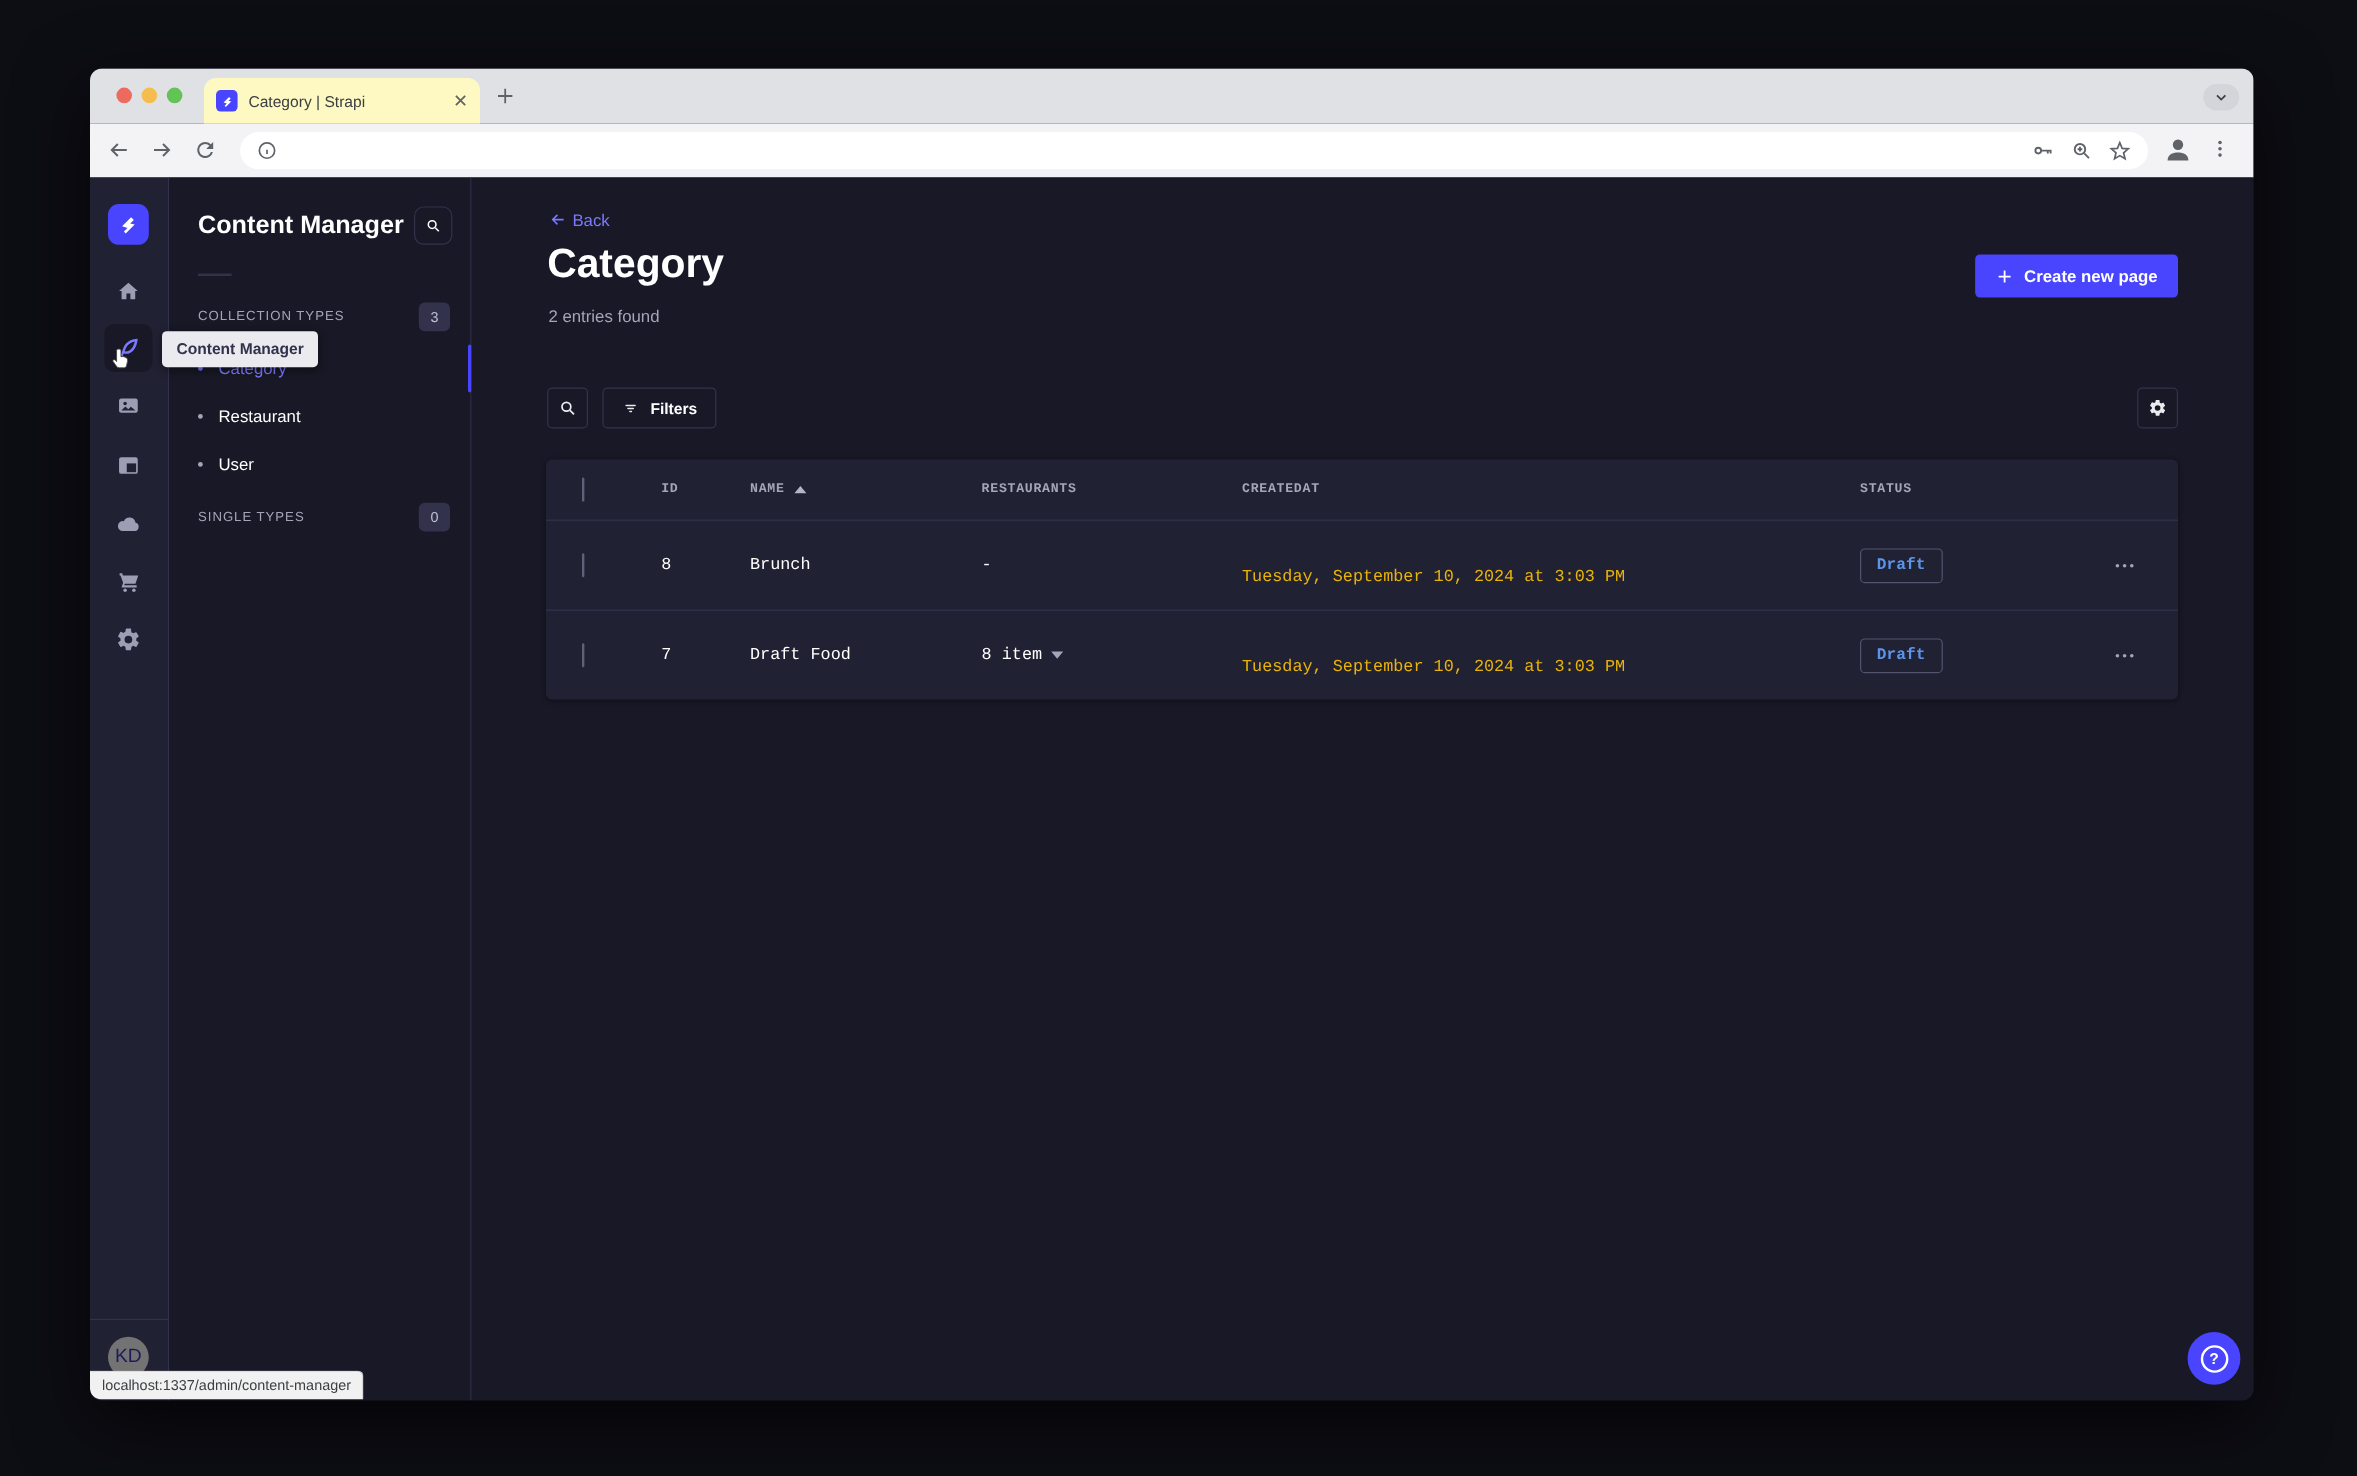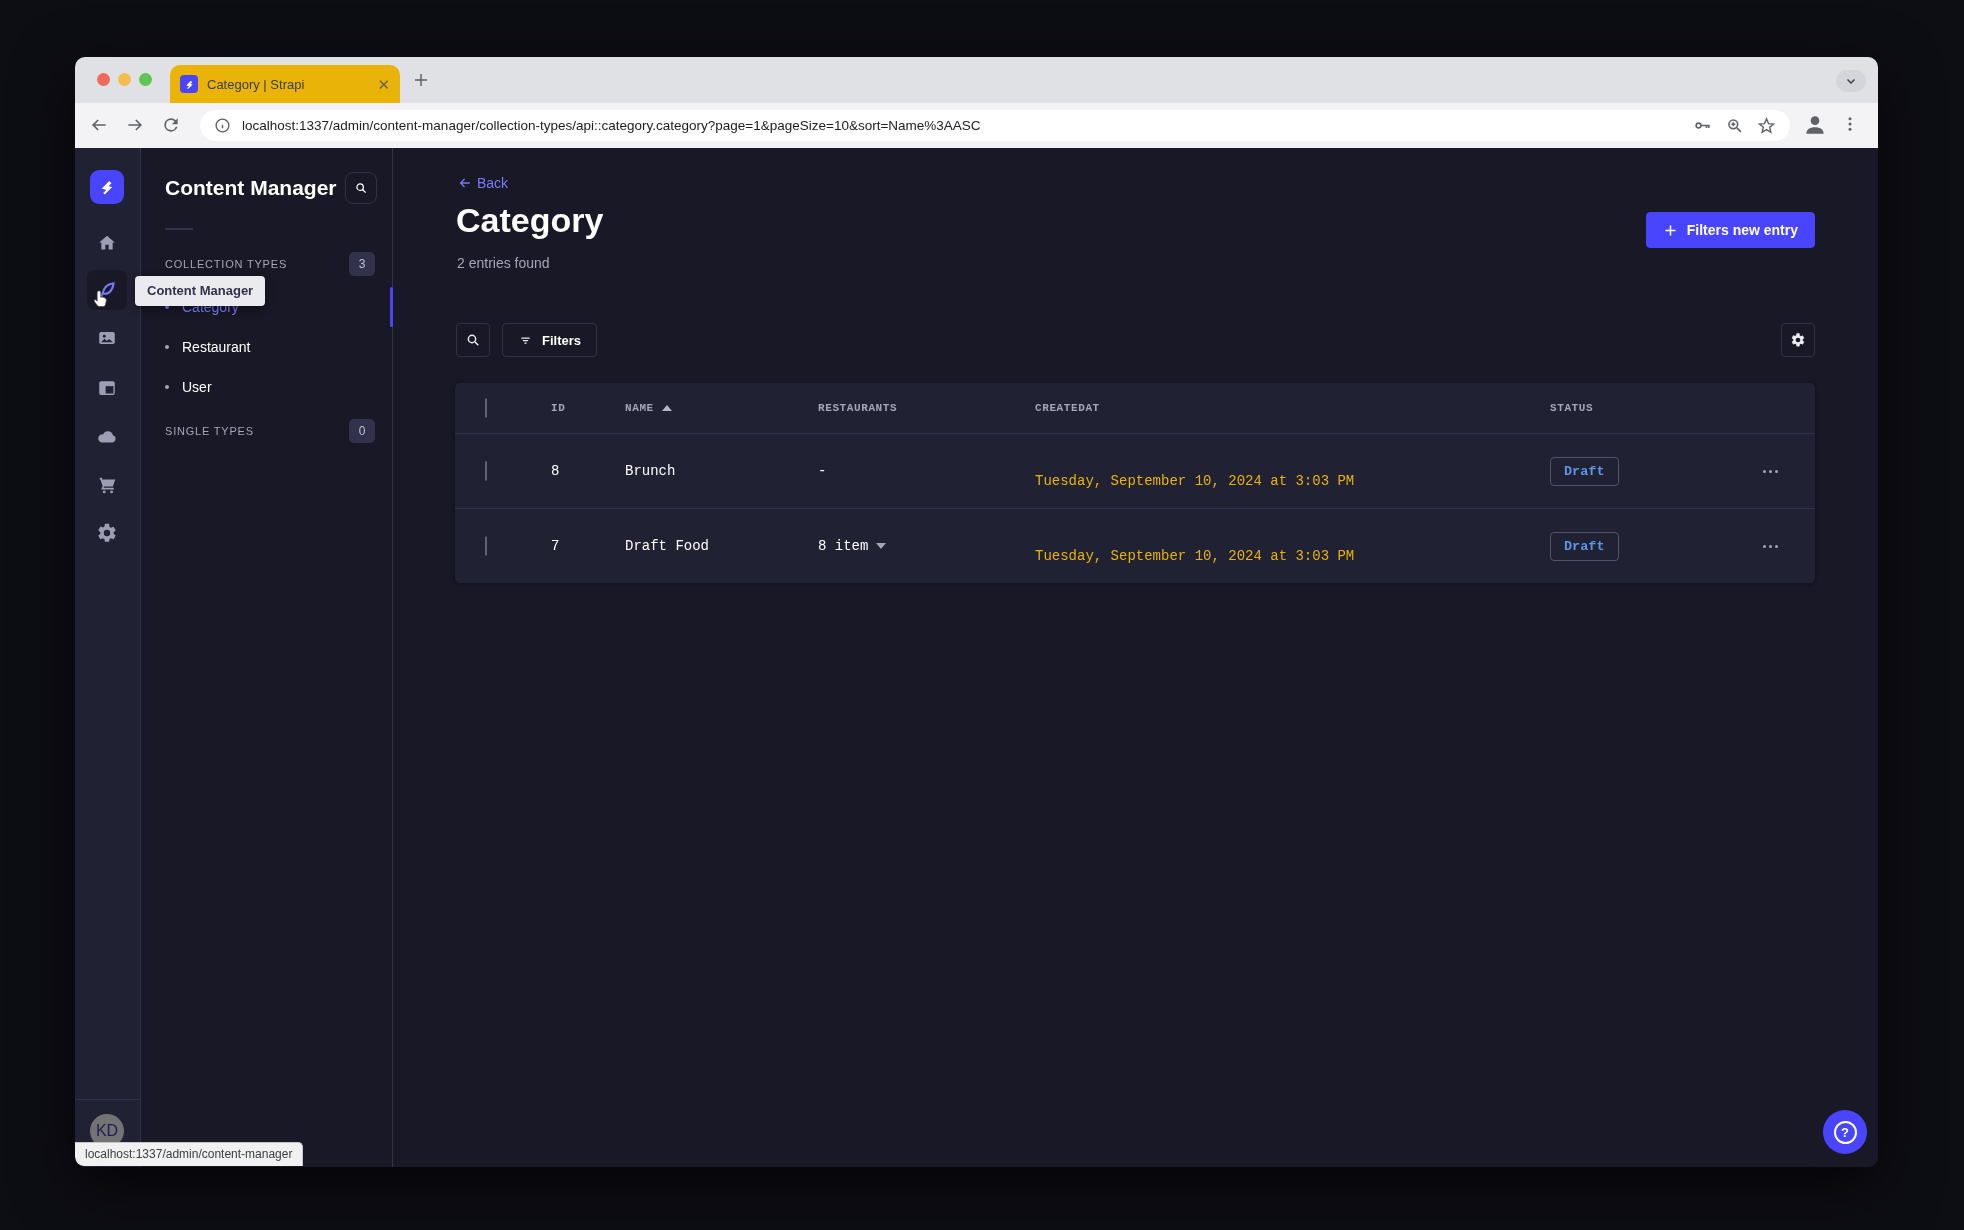--- a/index.html
+++ b/index.html
@@ -16,21 +16,21 @@
     box-shadow:0 18px 60px rgba(0,0,0,.65);
   }
   
   .tabstrip { position:relative; height:46px; background:#e0e1e5; }
   .tl { position:absolute; top:16px; width:13px; height:13px; border-radius:50%; }
   .tl.red { left:22px; background:#ee6a5f; }
   .tl.yellow { left:43px; background:#f5bd4f; }
   .tl.green { left:64px; background:#61c454; }
   .tab {
     position:absolute; left:95px; top:8px; width:230px; height:38px;
-    background:#eab308; border-radius:10px 10px 0 0;
+    background:#fef9c3; border-radius:10px 10px 0 0;
     display:flex; align-items:center; padding:0 10px; gap:9px;
   }
   .favicon { width:18px; height:18px; border-radius:4px; background:#4945ff; flex:0 0 auto;
     display:flex; align-items:center; justify-content:center; }
   .tab-title { flex:1; font-size:13px; color:#3c4043; white-space:nowrap; overflow:hidden; }
   .tab-close { color:#5f6368; font-size:15px; line-height:1; cursor:default; }
   .newtab { position:absolute; left:337px; top:14px; width:18px; height:18px; color:#5f6368; }
   .tabsearch { position:absolute; right:12px; top:13px; width:30px; height:22px; border-radius:11px;
     background:#d3d5da; display:flex; align-items:center; justify-content:center; color:#3c4043; }
   .toolbar { position:relative; height:45px; background:#f3f3f5; }
@@ -170,21 +170,20 @@
           <path d="M17.65 6.35A7.95 7.95 0 0 0 12 4a8 8 0 1 0 7.73 10h-2.08A6 6 0 1 1 12 6a5.9 5.9 0 0 1 4.24 1.76L13 11h7V4z"></path>
         </svg>
     </span>
     <div class="omnibox">
       <span class="omni-info">
         <svg viewBox="0 0 24 24" fill="none" stroke="currentColor" stroke-width="2">
             <circle cx="12" cy="12" r="9"></circle>
             <path d="M12 8h.01M12 11v5"></path>
           </svg>
       </span>
-      <span class="omni-url">localhost:1337/admin/content-manager/collection-types/api::category.category?page=1&amp;pageSize=10&amp;sort=Name%3AASC</span>
       <span class="omni-right" style="right:78px">
         <svg viewBox="0 0 24 24" fill="none" stroke="currentColor" stroke-width="2">
             <circle cx="7" cy="12" r="3"></circle>
             <path d="M10 12h10v3M17 12v3"></path>
           </svg>
       </span>
       <span class="omni-right" style="right:46px">
         <svg viewBox="0 0 24 24" fill="none" stroke="currentColor" stroke-width="2">
             <circle cx="10.5" cy="10.5" r="5.5"></circle>
             <path d="M15 15l5 5M8 10.5h5M10.5 8v5"></path>
@@ -309,21 +308,21 @@
             <path d="M19 11H7.8l4.2-4.2L10.6 5.4 4 12l6.6 6.6 1.4-1.4L7.8 13H19z"></path>
           </svg>
         <span>Back</span>
       </div>
       <div class="page-title">Category</div>
       <div class="page-sub">2 entries found</div>
       <button class="create-btn">
         <svg viewBox="0 0 24 24" fill="none" stroke="#fff" stroke-width="2.4">
             <path d="M12 4v16M4 12h16"></path>
           </svg>
-        <span>Filters new entry</span>
+        <span>Create new page</span>
       </button>
 
       <div class="icon-btn" style="left:63px">
         <svg viewBox="0 0 24 24" fill="none" stroke="currentColor" stroke-width="2.2">
             <circle cx="10.5" cy="10.5" r="5.5"></circle>
             <path d="M15 15l5 5"></path>
           </svg>
       </div>
       <button class="filters-btn">
         <svg viewBox="0 0 24 24" fill="currentColor">

